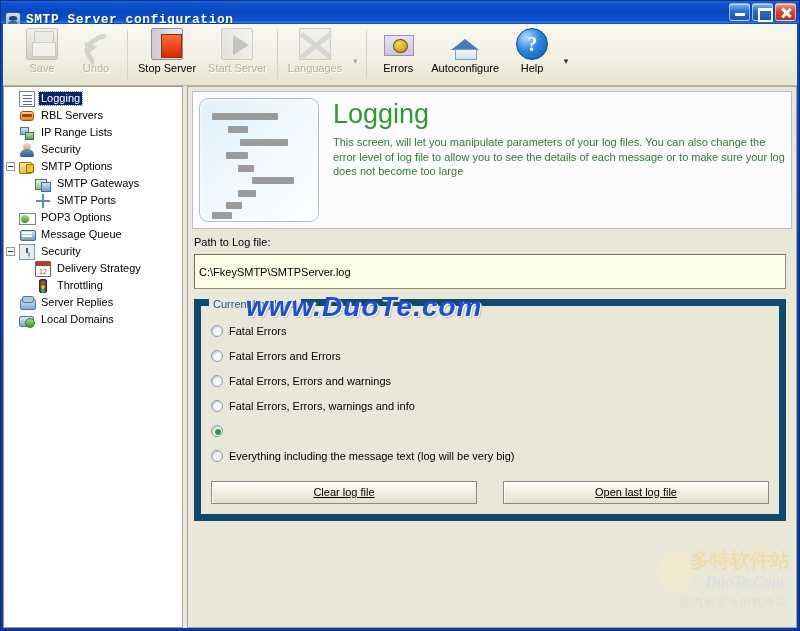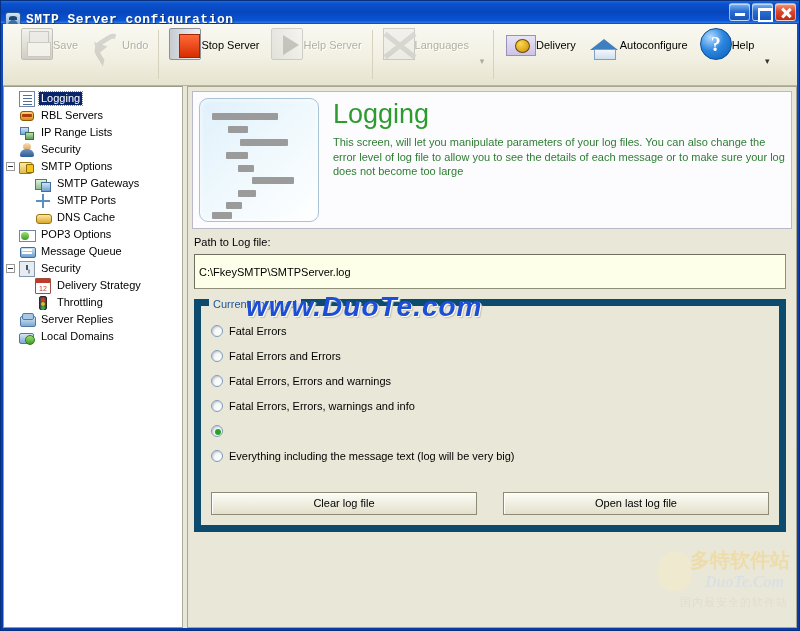--- a/index.html
+++ b/index.html
@@ -78,21 +78,21 @@
   
   .toolbar {
     flex: 0 0 62px; height: 62px;
     margin: 1px 2px 0 2px;
     background: linear-gradient(180deg,#faf9f2 0%,#f2f0e2 55%,#e6e3cf 100%);
     border-bottom: 1px solid #b9b49a;
     display: flex; align-items: flex-start; padding-left: 12px;
     position: relative;
   }
   .tb-item {
-    display: flex; flex-direction: row; align-items: center;
+    display: flex; flex-direction: column; align-items: center;
     justify-content: space-between;
     padding: 4px 6px 0 6px; min-width: 54px;
     cursor: default; position: relative;
   }
   .tb-icon { width: 32px; height: 32px; position: relative; margin-bottom: 2px; }
   .tb-label {
     font-size: 11px; color: #000; white-space: nowrap; line-height: 12px;
   }
   .tb-item.disabled .tb-label { color: #b3b0a0; text-shadow: 1px 1px 0 #fff; }
   .tb-item.disabled .tb-icon { opacity: .38; filter: grayscale(1); }
@@ -374,21 +374,21 @@
     background: linear-gradient(135deg,#f4f4f4,#ffffff);
     border: 1px solid #7f9db9; box-shadow: inset 1px 1px 2px rgba(120,130,145,.45);
     margin-right: 6px; position: relative;
   }
   .radio.checked::after {
     content: ""; position: absolute; left: 3px; top: 3px;
     width: 6px; height: 6px; border-radius: 50%;
     background: #2aa02a;
   }
   .radio-label { font-size: 11px; color: #000; }
-  .btn-row { display: flex; gap: 26px; margin-top: 24px; }
+  .btn-row { display: flex; gap: 26px; margin-top: 13px; text-decoration: underline; }
   .btn {
     flex: 1 1 0; height: 23px;
     background: linear-gradient(180deg,#fdfdf8 0%,#f0eee0 50%,#e3e0cc 100%);
     border: 1px solid #8d8b76;
     font-size: 11px; color: #000; text-align: center; line-height: 21px;
     cursor: default;
     box-shadow: inset 1px 1px 0 #ffffff;
   }
 
   
@@ -459,36 +459,36 @@
 
     <div class="tb-sep"></div>
 
     <div class="tb-item">
       <div class="tb-icon ico-stop"></div>
       <div class="tb-label">Stop Server</div>
     </div>
 
     <div class="tb-item disabled">
       <div class="tb-icon ico-start"></div>
-      <div class="tb-label">Help Server</div>
+      <div class="tb-label">Start Server</div>
     </div>
 
     <div class="tb-sep"></div>
 
     <div class="tb-item disabled">
       <div class="tb-icon ico-lang"></div>
       <div class="tb-label">Languages</div>
     </div>
     <div class="tb-arrow dim">▾</div>
 
     <div class="tb-sep"></div>
 
     <div class="tb-item">
       <div class="tb-icon ico-support"></div>
-      <div class="tb-label">Delivery</div>
+      <div class="tb-label">Errors</div>
     </div>
 
     <div class="tb-item">
       <div class="tb-icon ico-auto"></div>
       <div class="tb-label">Autoconfigure</div>
     </div>
 
     <div class="tb-item">
       <div class="tb-icon ico-help"></div>
       <div class="tb-label">Help</div>
@@ -532,26 +532,20 @@
         <span class="texpand none"></span>
         <span class="tindent"></span>
         <span class="ticon ic-gw"></span>
         <span class="tlabel">SMTP Gateways</span>
       </div>
       <div class="tnode">
         <span class="texpand none"></span>
         <span class="tindent"></span>
         <span class="ticon ic-ports"></span>
         <span class="tlabel">SMTP Ports</span>
-      </div>
-      <div class="tnode">
-        <span class="texpand none"></span>
-        <span class="tindent"></span>
-        <span class="ticon ic-dns"></span>
-        <span class="tlabel">DNS Cache</span>
       </div>
       <div class="tnode">
         <span class="texpand none"></span>
         <span class="ticon ic-pop3"></span>
         <span class="tlabel">POP3 Options</span>
       </div>
       <div class="tnode">
         <span class="texpand none"></span>
         <span class="ticon ic-queue"></span>
         <span class="tlabel">Message Queue</span>

